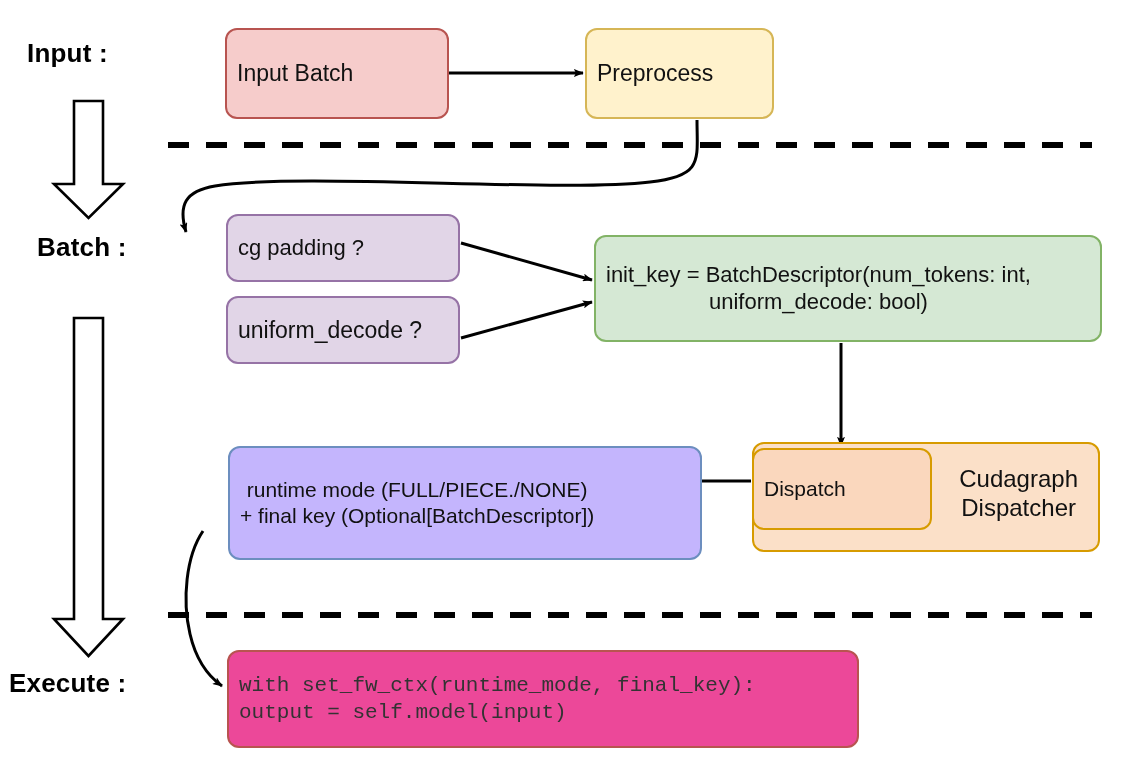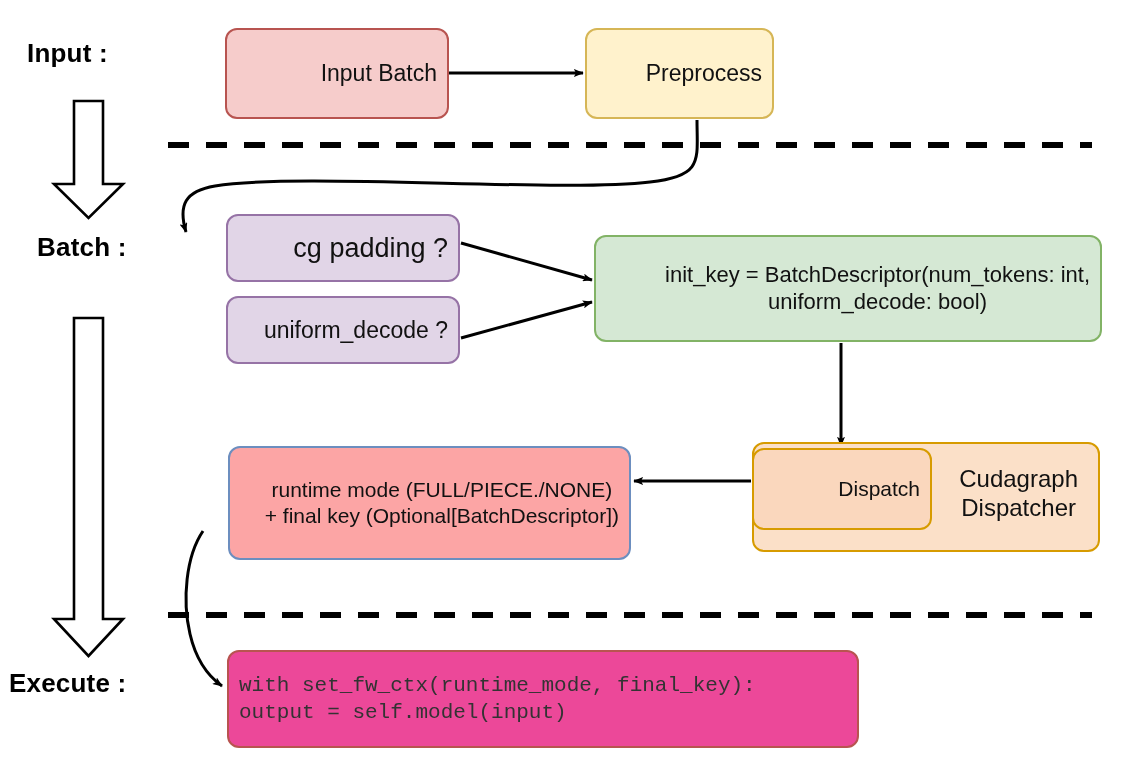--- a/index.html
+++ b/index.html
@@ -31,21 +31,21 @@
     font-size: 26px;
     color: #000000;
     white-space: nowrap;
     letter-spacing: 0.2px;
   }
   .node {
     position: absolute;
     box-sizing: border-box;
     display: flex;
     align-items: center;
-    justify-content: flex-end;
+    justify-content: flex-start;
     text-align: center;
     border-radius: 12px;
     border-width: 2px;
     border-style: solid;
     font-family: "Liberation Sans", sans-serif;
     color: #111111;
     line-height: 1.22;
     padding: 4px 10px;
   }
   .node-text { white-space: pre-line; }
@@ -53,33 +53,33 @@
   #node-input-batch {
     left: 225px; top: 28px; width: 224px; height: 91px;
     background: #f6cccb; border-color: #b85450; font-size: 23px;
   }
   #node-preprocess {
     left: 585px; top: 28px; width: 189px; height: 91px;
     background: #fff2cc; border-color: #d6b656; font-size: 23px;
   }
   #node-cg-padding {
     left: 226px; top: 214px; width: 234px; height: 68px;
-    background: #e1d5e7; border-color: #9673a6; font-size: 27px;
+    background: #e1d5e7; border-color: #9673a6; font-size: 22px;
   }
   #node-uniform-decode {
     left: 226px; top: 296px; width: 234px; height: 68px;
     background: #e1d5e7; border-color: #9673a6; font-size: 23px;
   }
   #node-init-key {
     left: 594px; top: 235px; width: 508px; height: 107px;
     background: #d5e8d4; border-color: #82b366; font-size: 22px;
   }
   #node-runtime-mode {
-    left: 228px; top: 446px; width: 403px; height: 114px;
-    background: #fca5a5; border-color: #6c8ebf; font-size: 21px;
+    left: 228px; top: 446px; width: 474px; height: 114px;
+    background: #c4b5fd; border-color: #6c8ebf; font-size: 21px;
   }
   #node-cudagraph-dispatcher {
     left: 752px; top: 442px; width: 348px; height: 110px;
     background: #fbe0c8; border-color: #d79b00; font-size: 24px;
     justify-content: flex-end;
     padding-right: 20px;
     align-items: flex-start;
     padding-top: 20px;
   }
   #node-dispatch {

